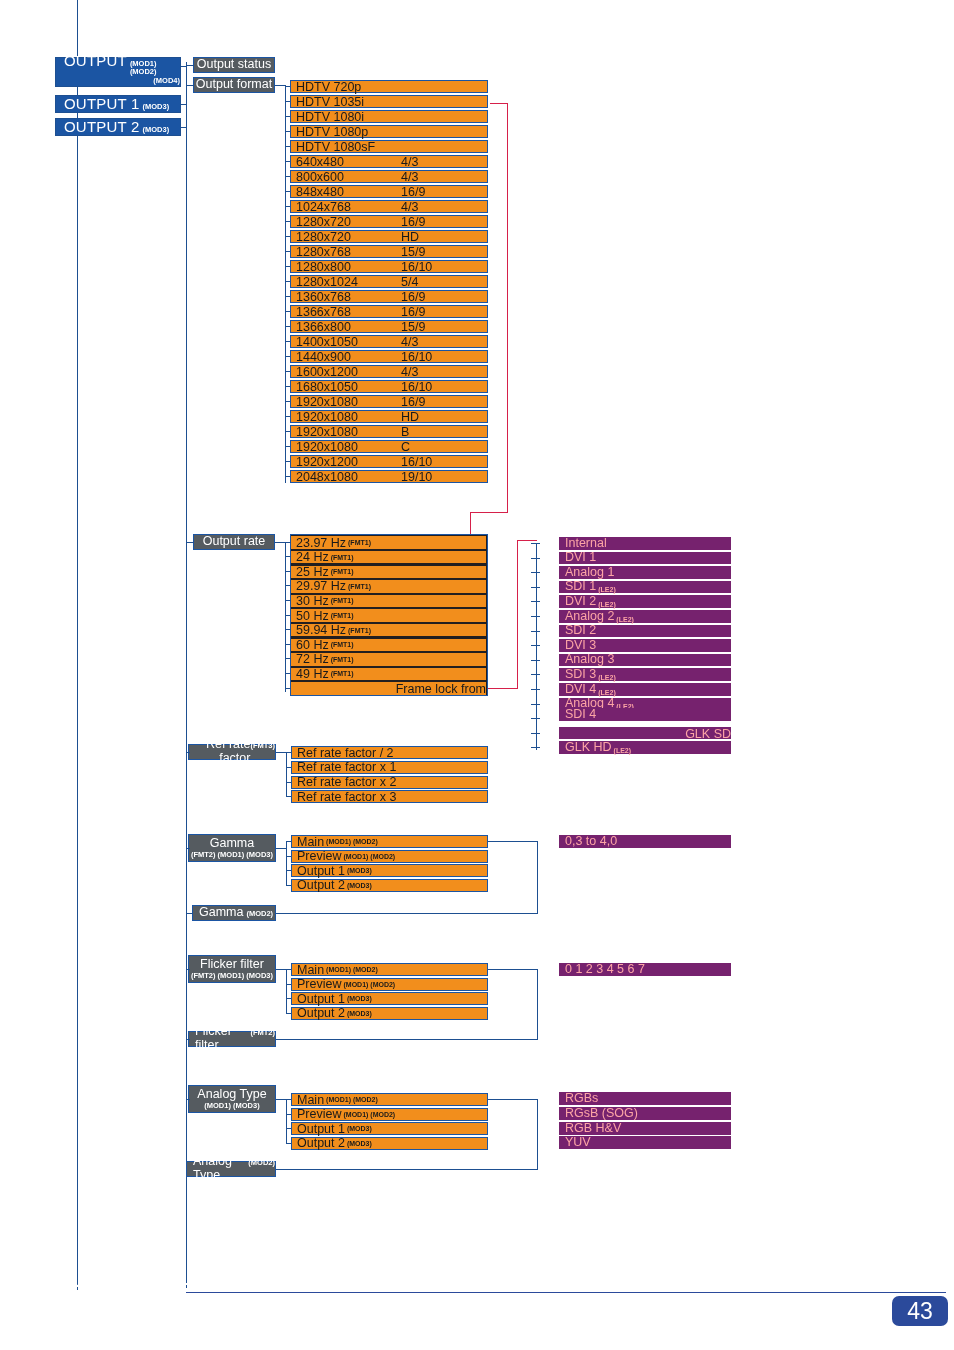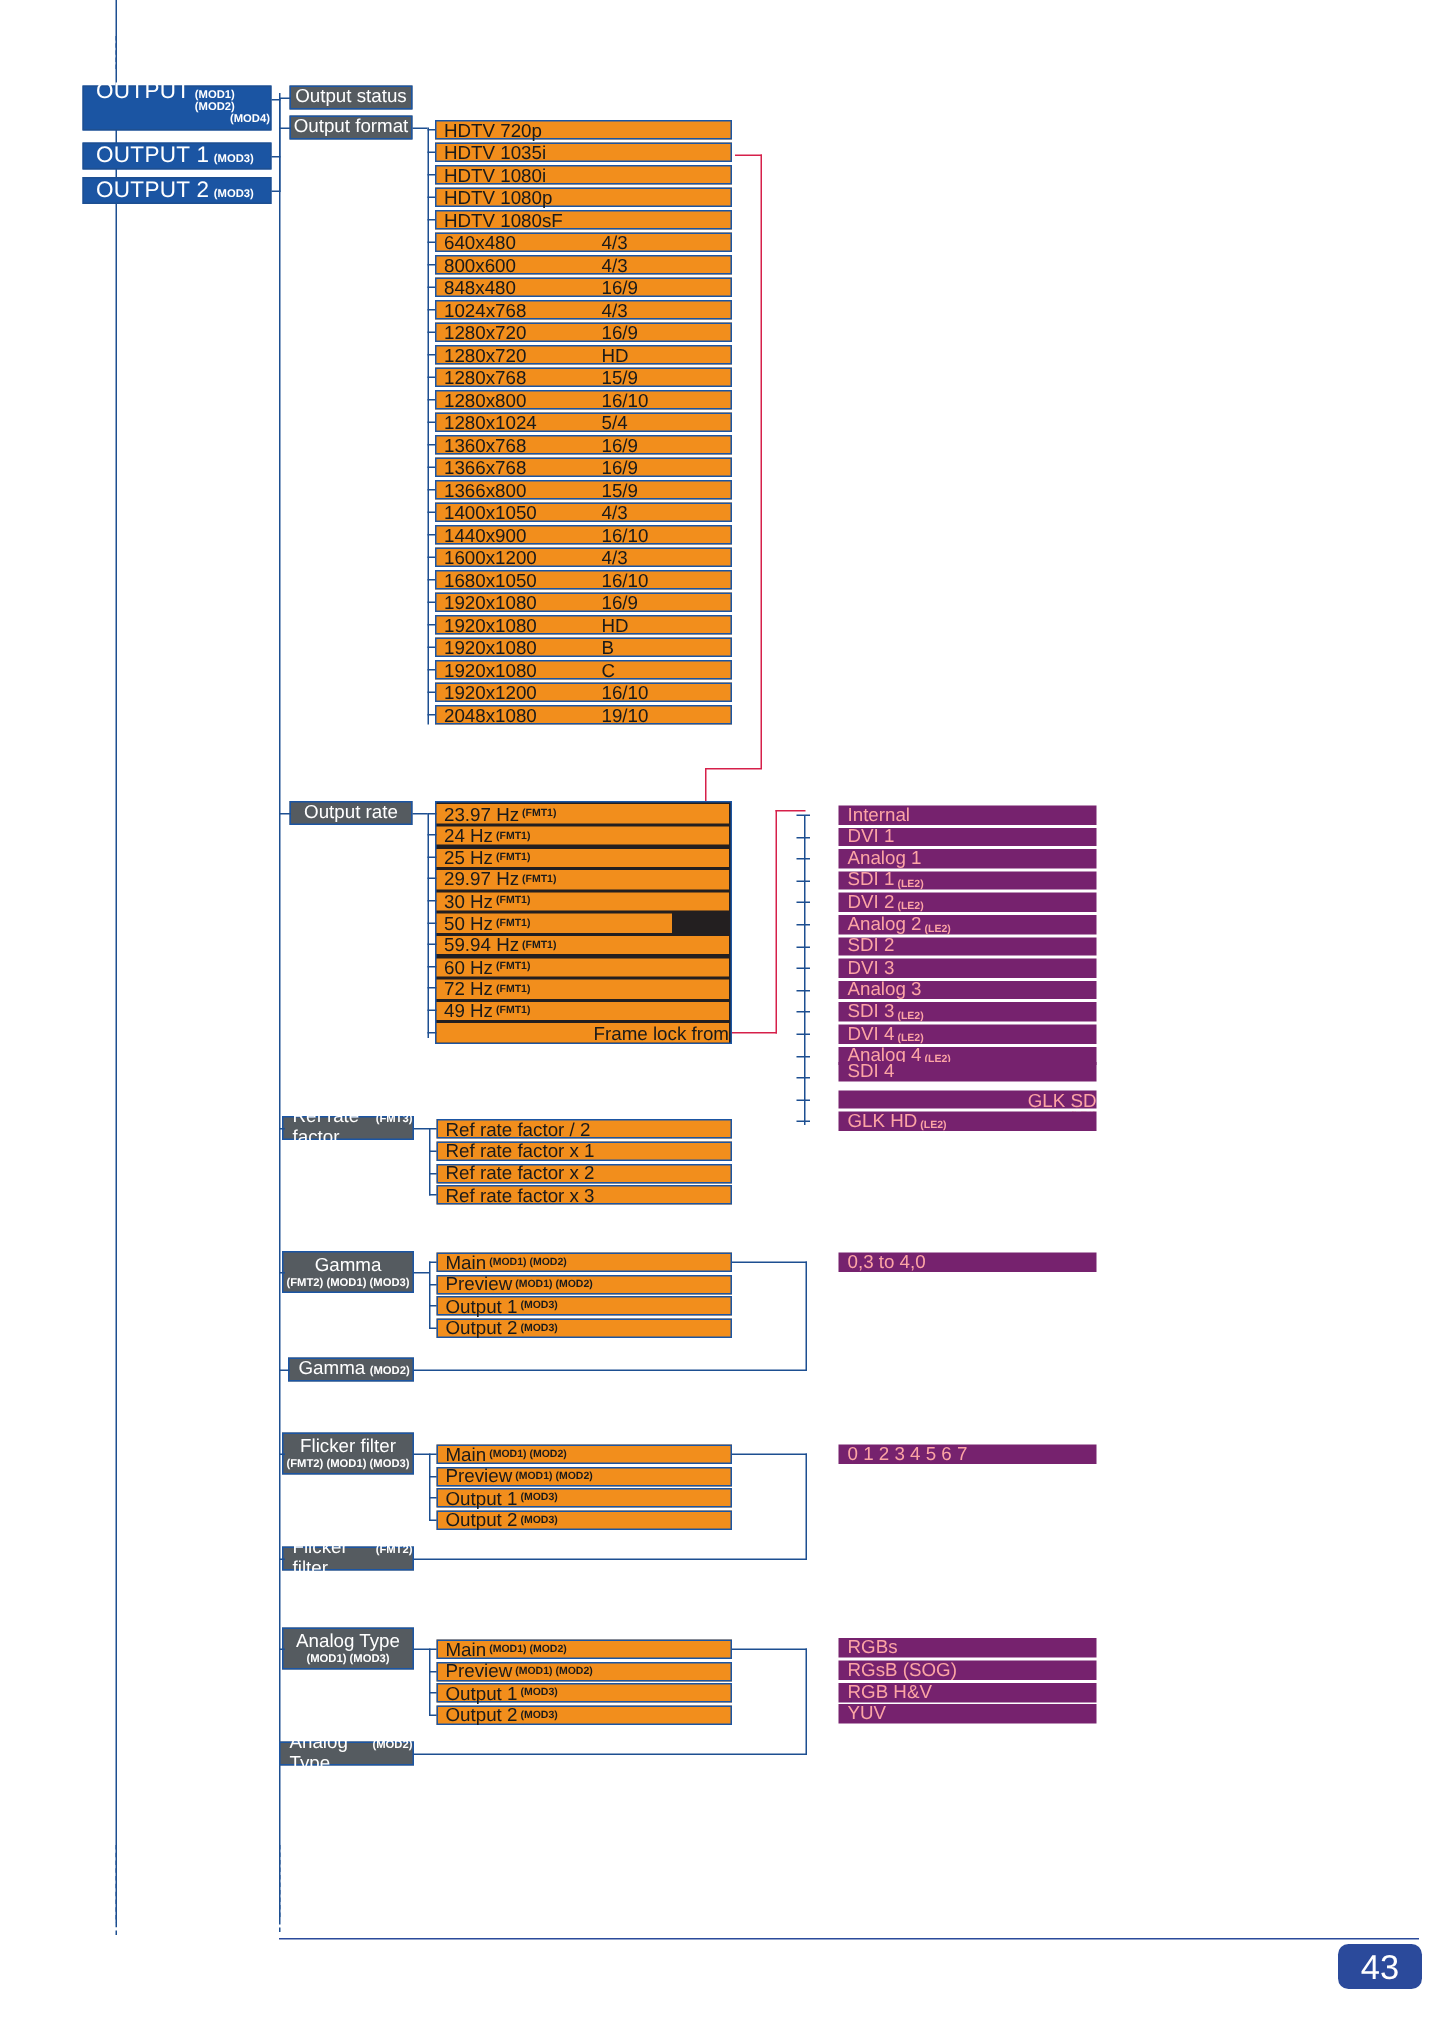--- a/index.html
+++ b/index.html
@@ -267,21 +267,21 @@
         <span class="sup">(FMT1)</span>
       </div>
       <div class="rate-row" style="left:0px;top:45.199999999999996px;width:195px;height:12.4px;">
         <span>29.97 Hz</span>
         <span class="sup">(FMT1)</span>
       </div>
       <div class="rate-row" style="left:0px;top:59.8px;width:195px;height:12.4px;">
         <span>30 Hz</span>
         <span class="sup">(FMT1)</span>
       </div>
-      <div class="rate-row" style="left:0px;top:74.4px;width:157px;height:12.4px;">
+      <div class="rate-row" style="left:0px;top:74.4px;width:195px;height:12.4px;">
         <span>50 Hz</span>
         <span class="sup">(FMT1)</span>
       </div>
       <div class="rate-row" style="left:0px;top:89px;width:195px;height:12.4px;">
         <span>59.94 Hz</span>
         <span class="sup">(FMT1)</span>
       </div>
       <div class="rate-row" style="left:0px;top:103.60000000000001px;width:195px;height:12.4px;">
         <span>60 Hz</span>
         <span class="sup">(FMT1)</span>
@@ -370,21 +370,21 @@
       <span class="sup">(LE2)</span>
     </div>
     <div class="ln-h" style="left:531px;top:747.4px;width:9px;"></div>
     <div class="purple-row" style="left:540px;top:741.4px;width:172px;height:12.6px;">
       <span>GLK HD</span>
       <span class="sup">(LE2)</span>
     </div>
   </div>
 
 <div class="gray-node lft" style="left:188px;top:744px;width:88px;height:16px;">
-  <div style="display:flex;align-items:baseline;">
+  <div style="display:flex;align-items:baseline;text-align:right;">
     <span>Ref rate factor</span>
     <span class="sup">(FMT3)</span>
   </div>
 </div>
 <div class="ln-h" style="left:186px;top:752px;width:4px;"></div>
 <div class="ln-h" style="left:276px;top:752px;width:10px;"></div>
 <div class="ln-v" style="left:286px;top:752px;height:45px;"></div>
 <div id="refrate-list">
     <div class="ln-h" style="left:286px;top:752px;width:6px;"></div>
     <div class="orange-row" style="left:291px;top:746px;width:197px;height:13px;">

